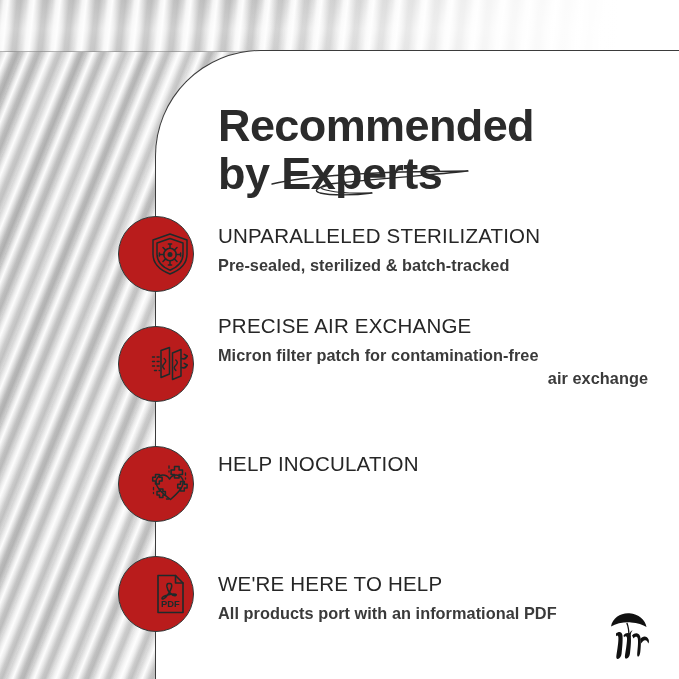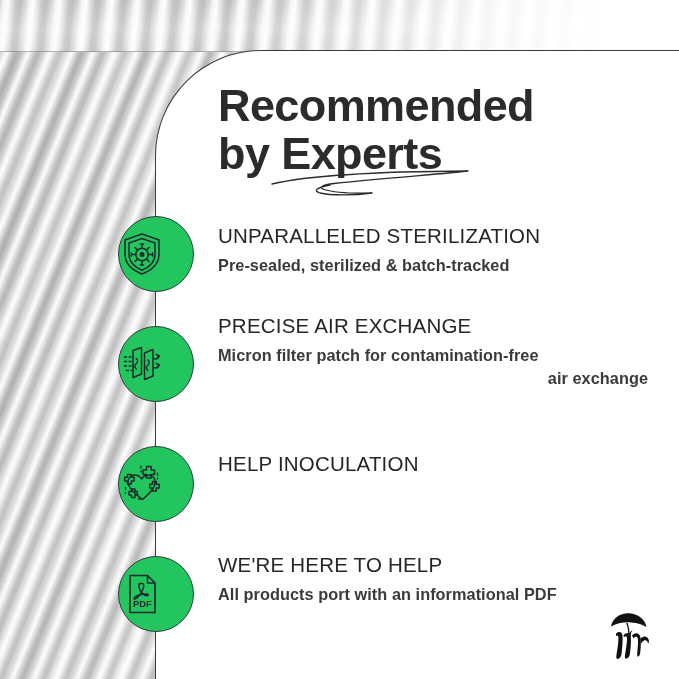--- a/index.html
+++ b/index.html
@@ -84,21 +84,21 @@
     border-top: 1.6px solid #3b3b3b;
     border-left: 1.6px solid #3b3b3b;
     border-top-left-radius: 106px;
     box-sizing: border-box;
   }
 
   
   .heading {
     position: absolute;
     left: 218px;
-    top: 82px;
+    top: 102px;
     width: 420px;
     color: #2b2b2b;
     font-size: 45px;
     line-height: 48px;
     font-weight: 700;
     letter-spacing: -0.6px;
   }
   .heading-line { display: block; }
 
   .swoosh {
@@ -133,26 +133,26 @@
     letter-spacing: 0.05px;
   }
   .row-desc .l2 { display: block; text-align: right; }
 
   
   .icon-circle {
     position: absolute;
     width: 76px;
     height: 76px;
     border-radius: 50%;
-    background: #22c55e;
+    background: #b91c1c;
     border: 1.5px solid #2f3b3b;
     box-sizing: border-box;
     display: flex;
     align-items: center;
-    justify-content: flex-start;
+    justify-content: flex-end;
   }
   .icon-circle svg { display: block; }
 
   
   .logo {
     position: absolute;
     right: 22px;
     bottom: 16px;
     width: 58px;
     height: 54px;
@@ -258,21 +258,21 @@
         <path d="M28.5 4.5 V12 H36"></path>
       </g>
       <path d="M23.3 12.5 c1.5 0 1.7 2.1 1.1 4.2 c-0.6 2.2 -1.9 4.6 -3.3 6.6
                c-1.6 2.3 -3.4 4.1 -4.7 4.6 c-1.1 0.4 -1.7 -0.2 -1.3 -1
                c0.5 -1.1 2.6 -2.1 5.4 -2.9 c3.2 -0.9 6.6 -1.3 8.1 -0.8
                c0.9 0.3 0.9 1.1 0.1 1.4 c-1.1 0.4 -3.3 -0.4 -5.2 -2.2
                c-1.9 -1.8 -3.3 -4.4 -3.6 -6.7 c-0.2 -1.9 0.3 -3.2 1.4 -3.2 Z" fill="none" stroke="#1d2b2b" stroke-width="1.5" stroke-linejoin="round"></path>
         <text x="23.4" y="36.2" text-anchor="middle" font-family="Liberation Sans, sans-serif" font-size="9.4" font-weight="700" fill="#1d2b2b" aria-label="PDF">PDF</text>
     </svg>
   </div>
-  <div class="row" style="top:553px;">
+  <div class="row" style="top:572px;">
     <div class="row-title">WE'RE HERE TO HELP</div>
     <div class="row-desc">
       <span>All products port with an informational PDF</span>
     </div>
   </div>
 
   <svg class="logo" viewBox="0 0 58 54">
     <g>
       <path d="M12 17.5 C13.5 8.5, 22 3.5, 30.5 4.2 C39.5 5, 46.5 11, 47.5 18
                C44 15.5, 38.5 13.8, 32 13.4 C24.5 13, 17 14.6, 12 17.5 Z" fill="#111111"></path>

